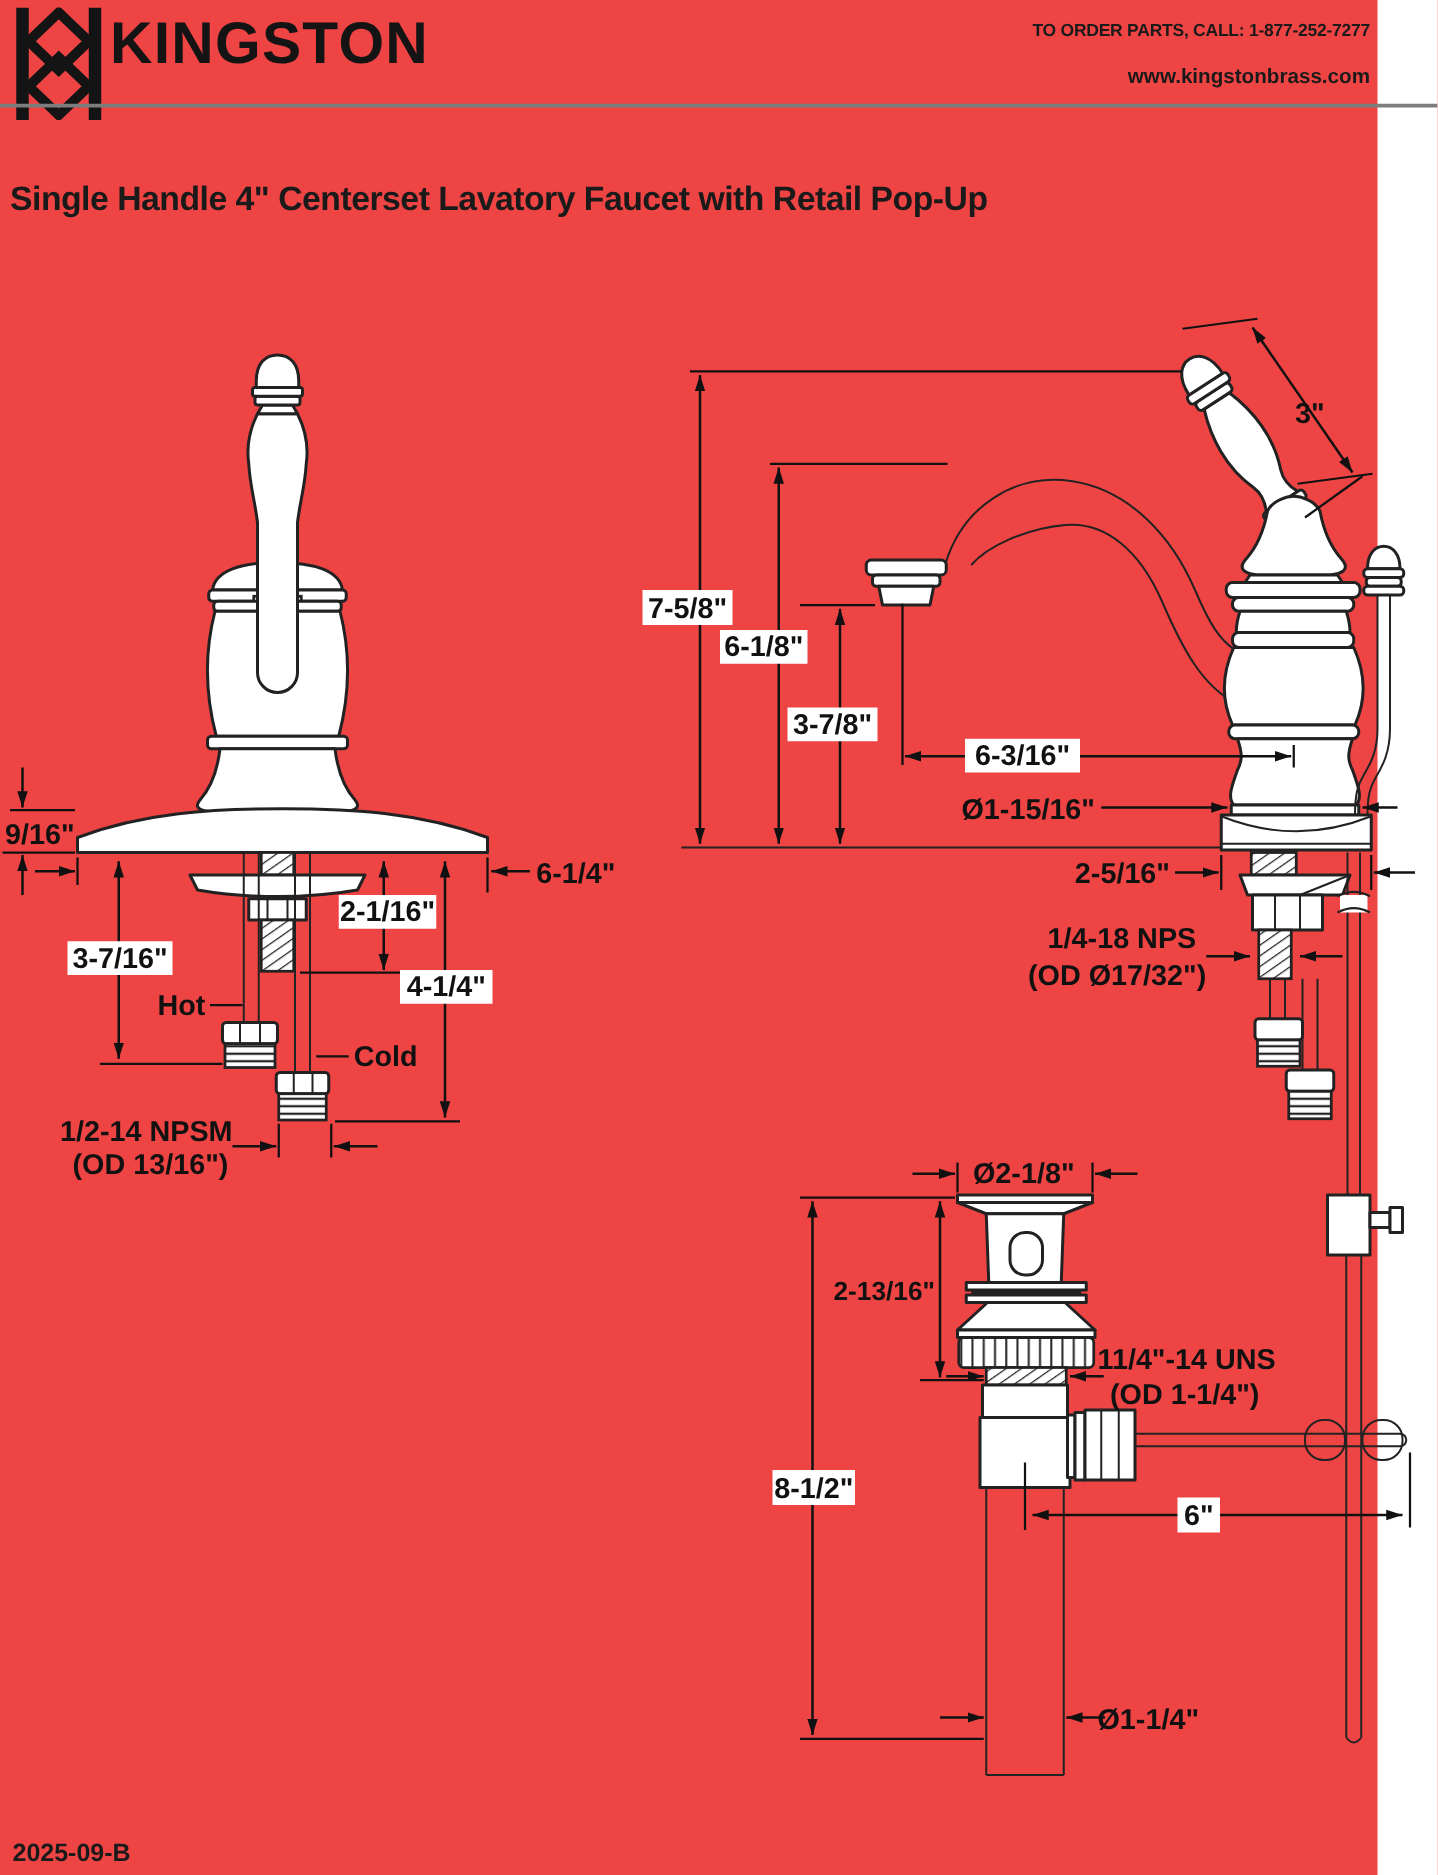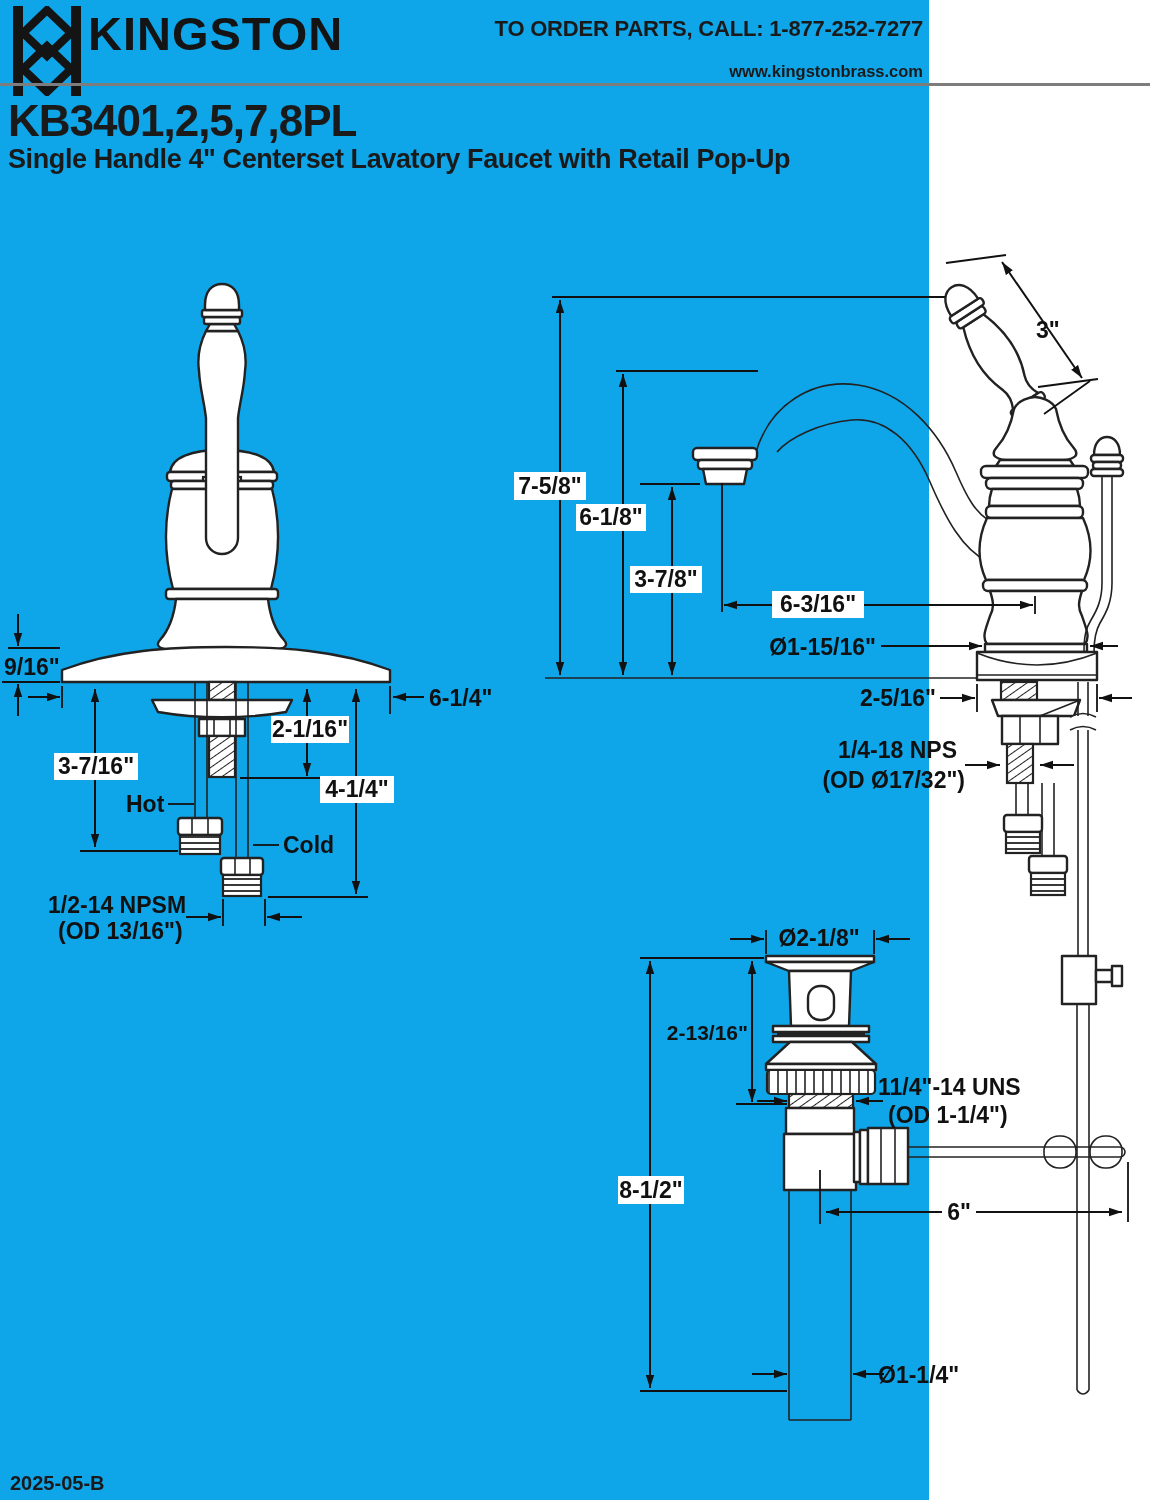--- a/index.html
+++ b/index.html
@@ -1,25 +1,25 @@
 <!DOCTYPE html>
 <html><head>
 <meta charset="utf-8">
 <style>
   * { margin:0; padding:0; box-sizing:border-box; }
   html,body { width:1150px; height:1500px; background:#fff; overflow:hidden;
               font-family:"Liberation Sans", sans-serif; color:#1a1a1a; }
-  .page { position:relative; width:929px; height:1500px; background:#0ea5e9; }
+  .page { position:relative; width:1102px; height:1500px; background:#ef4444; }
 
   
   .brand { position:absolute; left:10px; top:6px; display:flex; align-items:center; }
   .brand-name { position:absolute; left:88px; top:6px; font-size:47px; font-weight:700;
                 letter-spacing:1px; color:#141414; }
   .order-info { position:absolute; right:6px; top:16px; text-align:right; font-weight:700; }
-  .order-phone { font-size:22px; letter-spacing:-0.2px; }
+  .order-phone { font-size:14px; letter-spacing:-0.2px; }
   .website { font-size:16.5px; margin-top:20px; }
   .divider { position:absolute; left:0; top:83px; width:1150px; height:3px; background:#7d7d7d; }
 
   .model { position:absolute; left:8px; top:96px; font-size:44px; font-weight:700; letter-spacing:-1px; }
   .descr { position:absolute; left:8px; top:144px; font-size:27px; font-weight:700; letter-spacing:-0.4px; }
 
   .doc-code { position:absolute; left:10px; top:1472px; font-size:20px; font-weight:600; }
 
   svg.drawing { position:absolute; left:0; top:0; }
 
@@ -57,21 +57,20 @@
     </svg>
   </div>
   <div class="brand-name">KINGSTON</div>
 
   <div class="order-info">
     <div class="order-phone">TO ORDER PARTS, CALL: 1-877-252-7277</div>
     <div class="website">www.kingstonbrass.com</div>
   </div>
   <div class="divider"></div>
 
-  <div class="model">KB3401,2,5,7,8PL</div>
   <div class="descr">Single Handle 4" Centerset Lavatory Faucet with Retail Pop-Up</div>
 
   <svg class="drawing" width="1150" height="1500" viewBox="0 0 1150 1500">
     <defs>
       <marker id="ah" markerWidth="14" markerHeight="10" refX="13" refY="5" orient="auto-start-reverse" markerUnits="userSpaceOnUse">
         <path d="M13,5 L0,0.8 L0,9.2 Z" fill="#111"></path>
       </marker>
       <pattern id="hatchP" width="7" height="7" patternUnits="userSpaceOnUse" patternTransform="rotate(55)">
         <rect width="7" height="7" fill="#fff"></rect>
           <line x1="0" y1="0" x2="0" y2="7" stroke="#222" stroke-width="2"></line>
@@ -359,14 +358,14 @@
       <line class="dl" x1="826" y1="1212" x2="1122" y2="1212" marker-start="url(#ah)" marker-end="url(#ah)"></line>
       <rect class="bg" x="942" y="1198" width="34" height="28"></rect>
       <text class="dim mid" x="959" y="1220">6"</text>
 
       <line class="dl" x1="752" y1="1374" x2="787" y2="1374" marker-end="url(#ah)"></line>
       <line class="dl" x1="884" y1="1374" x2="853" y2="1374" marker-end="url(#ah)"></line>
       <text class="dim" x="878" y="1383">Ø1-1/4"</text>
     </g>
   </svg>
 
-  <div class="doc-code">2025-05-B</div>
+  <div class="doc-code">2025-09-B</div>
 </div>
 
 </body></html>

